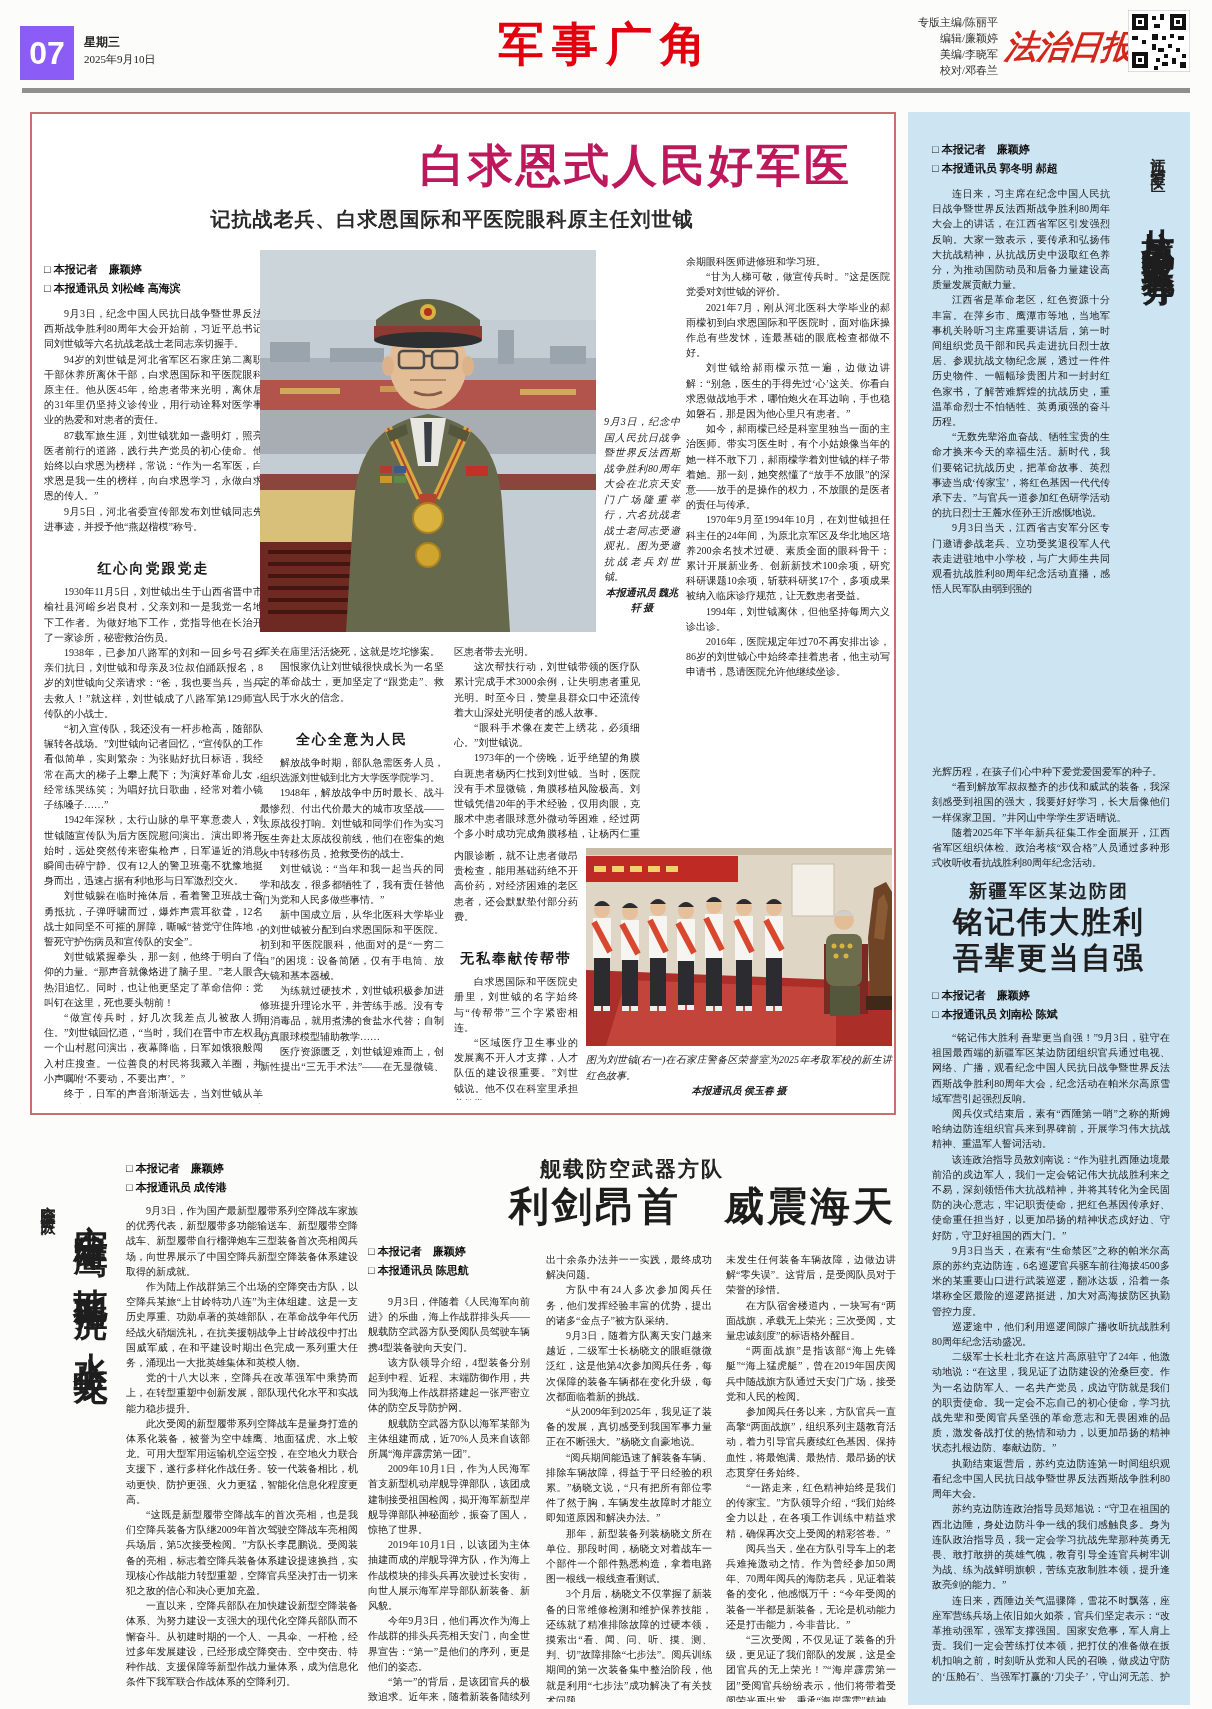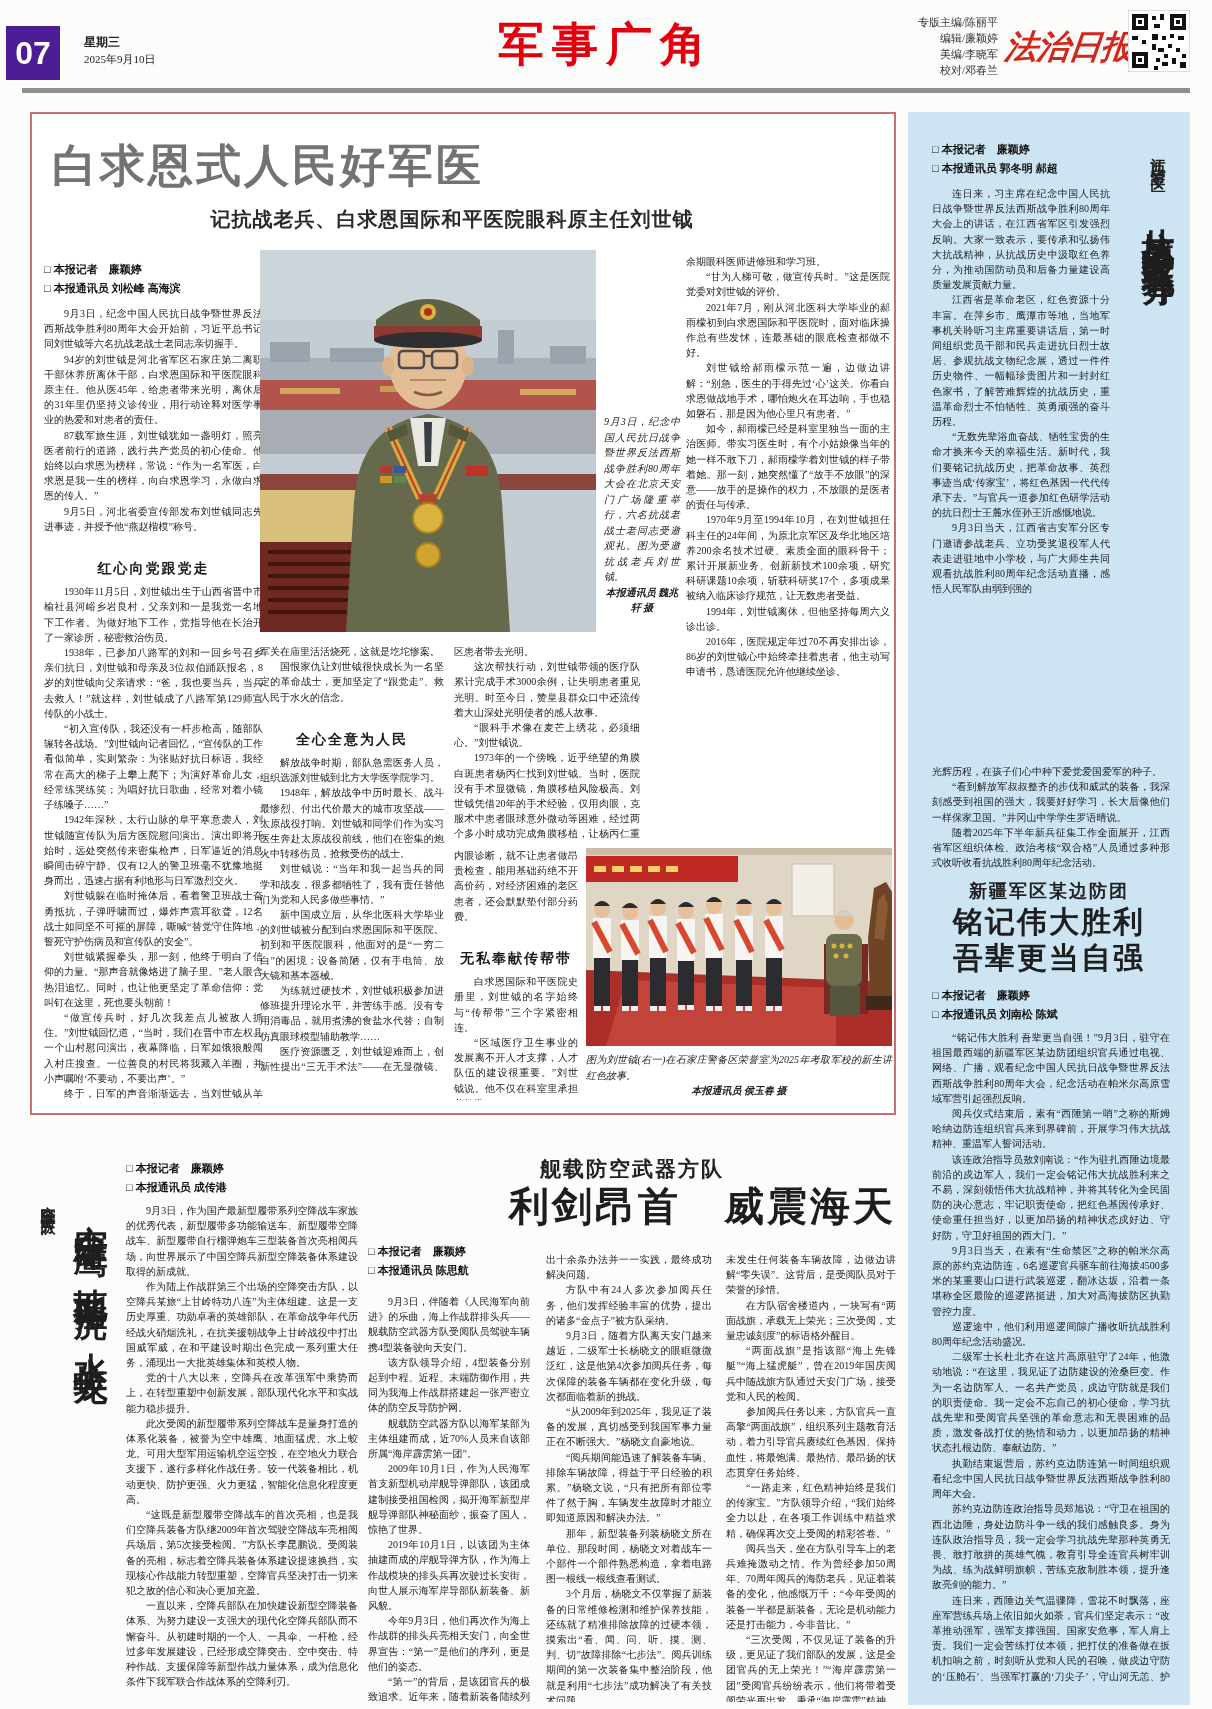--- a/index.html
+++ b/index.html
@@ -1,35 +1,35 @@
 <!DOCTYPE html>
 <html><head>
 <meta charset="utf-8">
 <style>
   html,body{margin:0;padding:0;}
   body{width:1212px;height:1709px;position:relative;background:#fcfcfa;
        font-family:"Liberation Sans","DejaVu Sans",sans-serif;color:#1c1c1c;overflow:hidden;}
   .abs{position:absolute;}
   
-  .pagenum{left:6px;top:26px;width:54px;height:54px;background:#4c1d95;color:#fff;
+  .pagenum{left:20px;top:26px;width:54px;height:54px;background:#8b5cf6;color:#fff;
            font:800 32px/54px "Liberation Sans",sans-serif;text-align:center;}
   .wkday{left:84px;top:34px;font:700 12px/16px "Liberation Sans",sans-serif;color:#222;}
   .pdate{left:84px;top:52px;font:11px/14px "Liberation Serif",serif;color:#222;}
   .secttl{left:346px;top:16px;width:520px;text-align:center;color:#e2000f;
           font:900 46px/56px "Liberation Sans",sans-serif;letter-spacing:8px;}
   .staff{left:880px;top:14px;width:118px;text-align:right;color:#333;
          font:11px/16px "Liberation Serif",serif;}
   .masthead{left:1002px;top:18px;width:134px;color:#d0281c;text-align:center;
             font:italic 700 33px/58px "Liberation Serif",serif;letter-spacing:-1px;
             transform:skewX(-6deg);}
   .grayrule{left:22px;top:88px;width:1168px;height:5px;background:#8f8f8f;}
   
   .mainbox{left:30px;top:112px;width:866px;height:1003px;border:2px solid #c96f6f;
            background:#fff;box-sizing:border-box;}
-  .mainttl{left:20px;top:24px;width:800px;text-align:left;color:#737373;
+  .mainttl{left:20px;top:24px;width:800px;text-align:right;color:#be185d;
            font:600 45px/56px "Liberation Sans",sans-serif;letter-spacing:3px;}
   .mainsub{left:20px;top:90px;width:800px;text-align:center;color:#2a2a2a;
            font:700 20px/30px "Liberation Sans",sans-serif;letter-spacing:1px;}
   .byline{font:700 11px/19px "Liberation Sans",sans-serif;color:#111;}
   .flow{font:10px/15.2px "Liberation Serif","DejaVu Serif",serif;color:#1b1b1b;overflow:hidden;}
   .flow p{margin:0;text-indent:2em;text-align:justify;}
   .flow p.noind{text-indent:0;}
   .flow p.phead{text-indent:0;text-align:center;font-family:"Liberation Sans",sans-serif;
                 font-weight:700;font-size:14px;margin:27px 0 8px;letter-spacing:2px;}
   .cap{font:italic 10px/15.5px "Liberation Serif",serif;color:#222;text-align:justify;}

